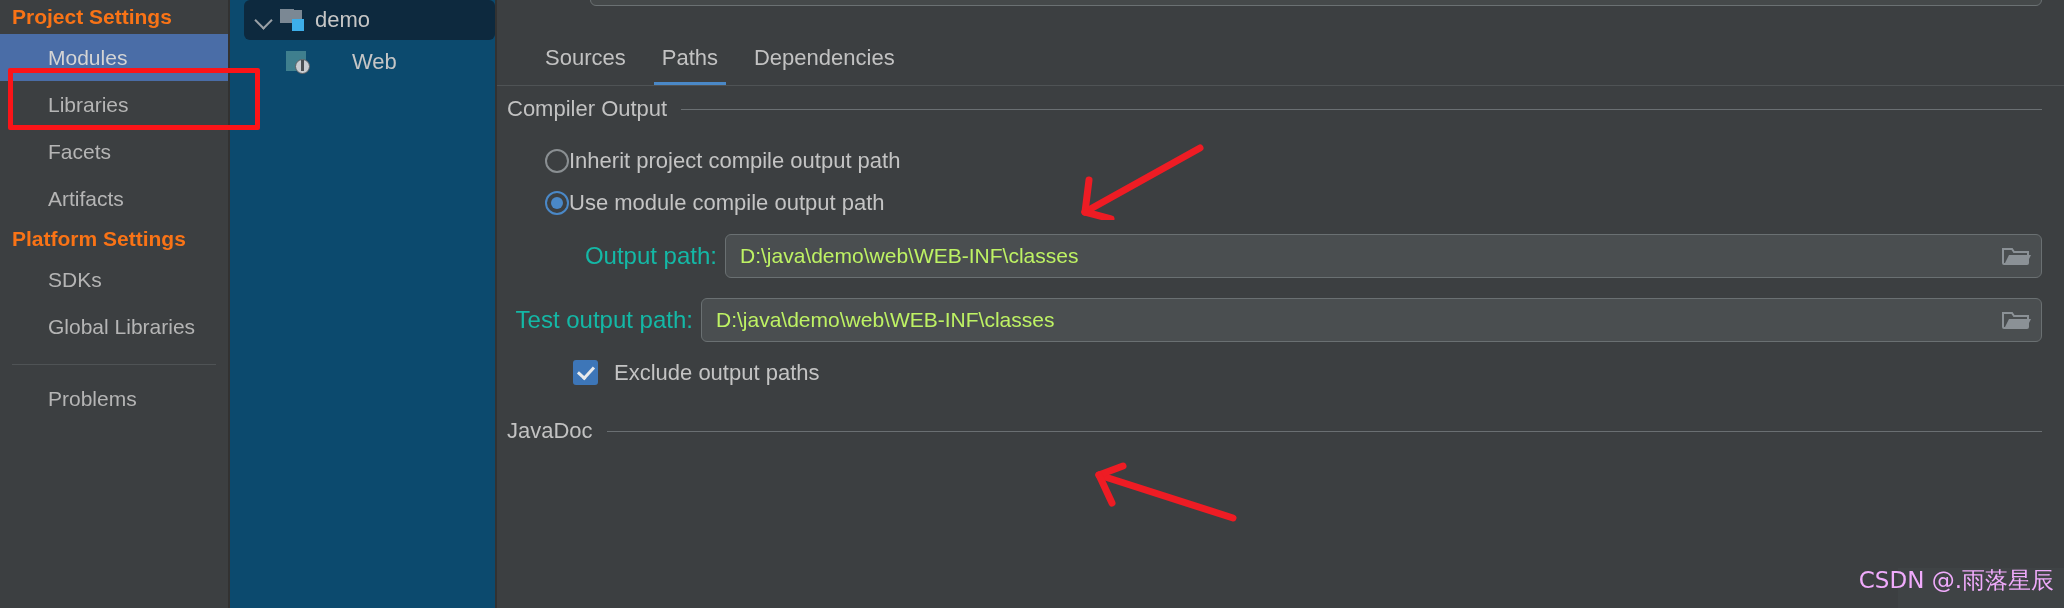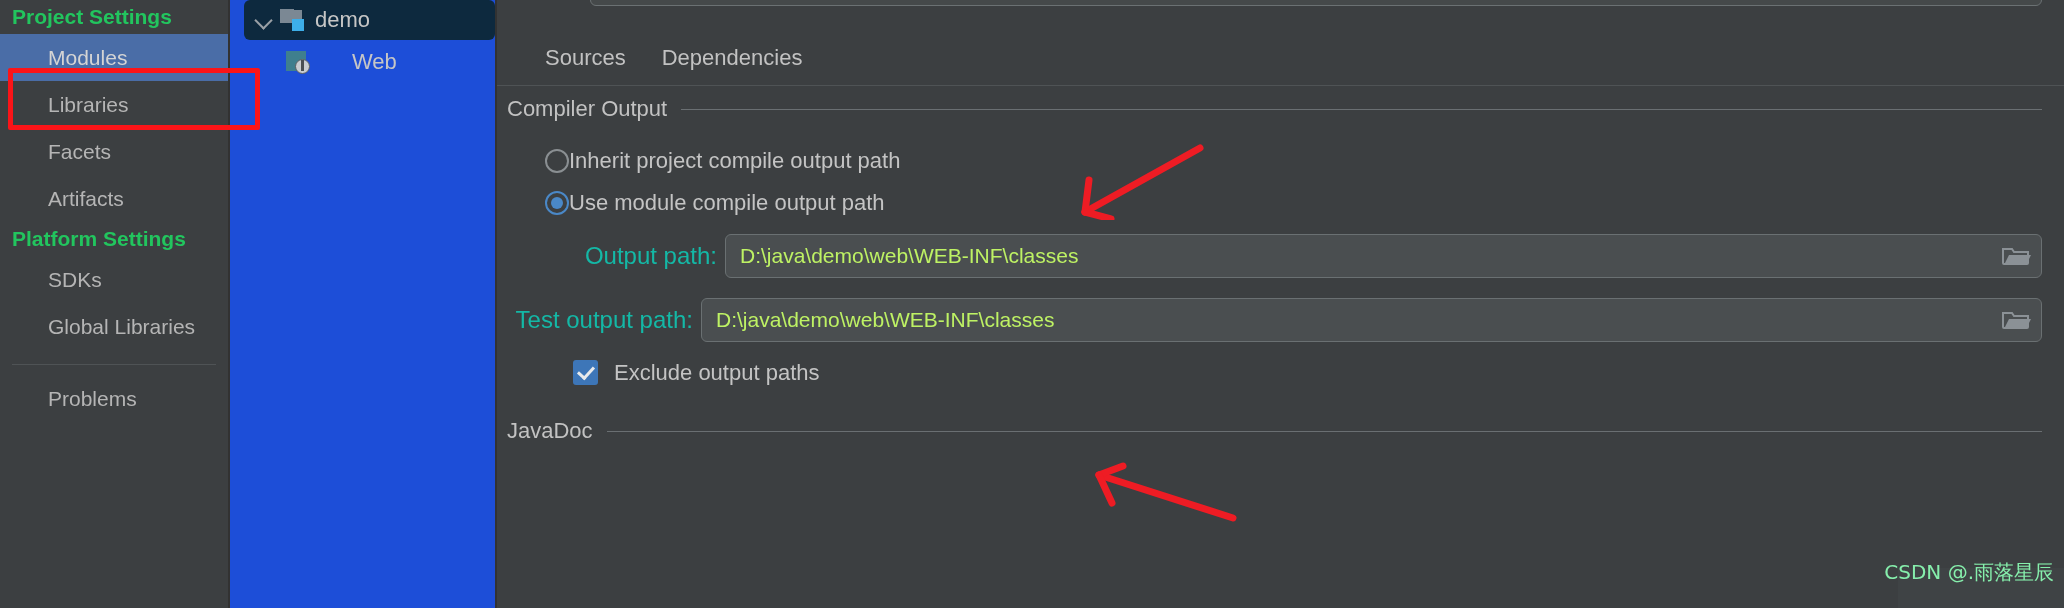--- a/index.html
+++ b/index.html
@@ -28,21 +28,21 @@
     flex: 0 0 230px;
     background: #3c3f41;
     position: relative;
     border-right: 2px solid #323232;
     padding-top: 0px;
     box-sizing: border-box;
   }
   .side-group-title {
     font-size: 21px;
     font-weight: bold;
-    color: #22c55e;
+    color: #f97316;
     padding-left: 12px;
     height: 34px;
     line-height: 34px;
     white-space: nowrap;
   }
   .side-item {
     font-size: 21px;
     color: #b5b5b5;
     padding-left: 48px;
     height: 47px;
@@ -66,21 +66,21 @@
     border: 5px solid #fb1418;
     border-radius: 2px;
     box-sizing: border-box;
     pointer-events: none;
   }
 
   
   .tree-panel {
     width: 267px;
     flex: 0 0 267px;
-    background: #1d4ed8;
+    background: #0c4a6e;
     border-right: 2px solid #323232;
     box-sizing: border-box;
     position: relative;
     padding-top: 0;
   }
   .tree-row {
     display: flex;
     align-items: center;
     height: 38px;
     font-size: 22px;
@@ -323,23 +323,23 @@
   
   .arrow-svg {
     position: absolute;
     pointer-events: none;
   }
 
   
   .watermark {
     position: absolute;
     right: 10px;
-    bottom: 22px;
-    font-size: 20px;
-    color: #86efac;
+    bottom: 12px;
+    font-size: 23px;
+    color: #f0abfc;
     white-space: nowrap;
     font-family: "DejaVu Sans", sans-serif;
   }
   .wm-bar {
     position: absolute;
     right: 0;
     bottom: 0;
     width: 166px;
     height: 40px;
     background: #3f4345;
@@ -394,20 +394,21 @@
       <span>Web</span>
     </div>
   </div>
 
   <div class="content">
 
     <div class="top-field"></div>
 
     <div class="tabs">
       <div class="tab">Sources</div>
+      <div class="tab active">Paths</div>
       <div class="tab">Dependencies</div>
     </div>
     <div class="tabs-underline"></div>
 
     <div class="section" style="top:96px;">
       <span class="label">Compiler Output</span>
       <span class="rule"></span>
     </div>
 
     <div class="radio-row" style="left:48px; top:148px;">

